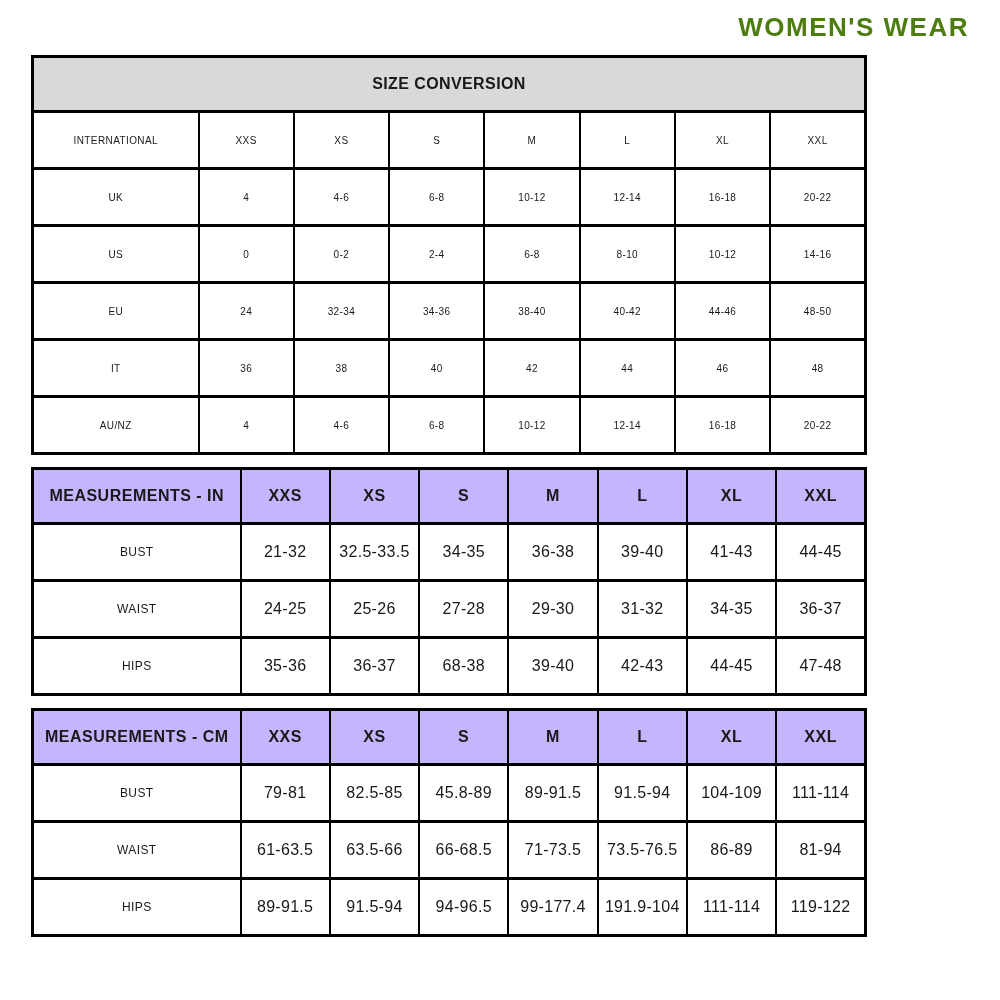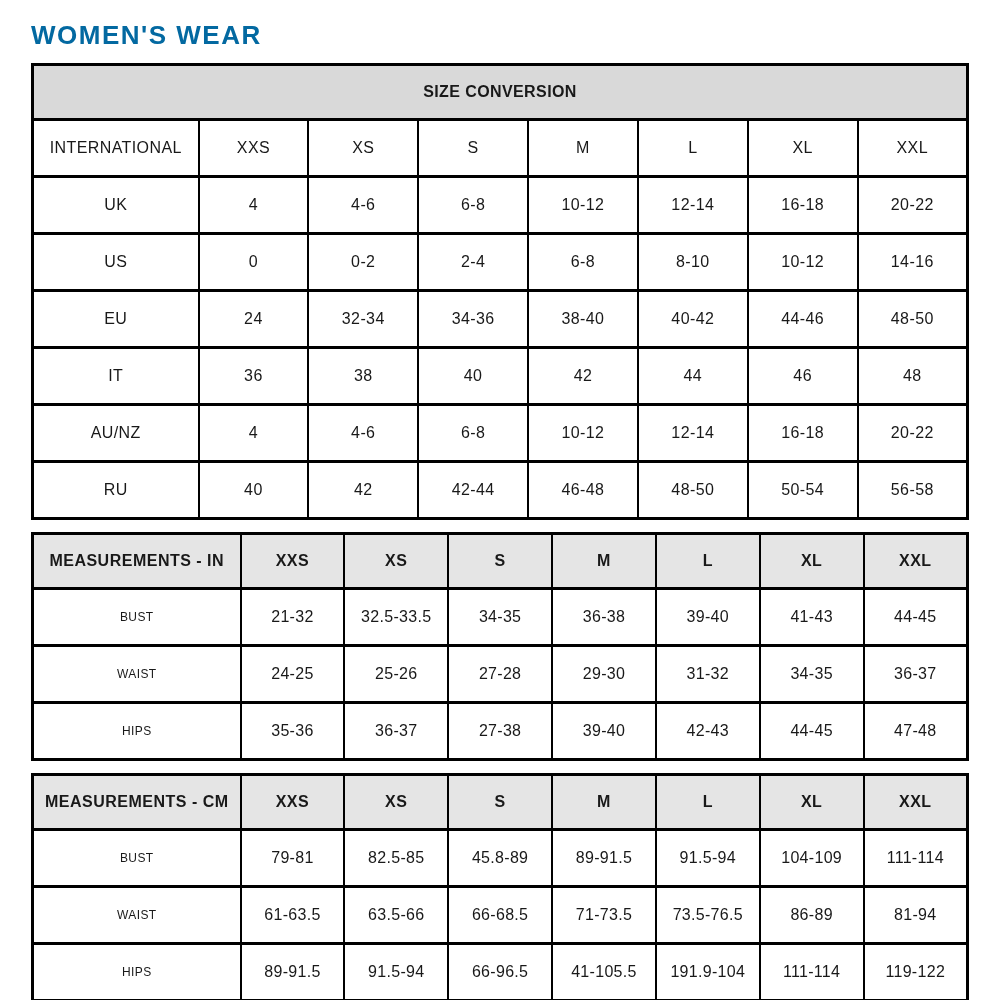--- a/index.html
+++ b/index.html
@@ -11,31 +11,31 @@
     font-family: "Liberation Sans", sans-serif;
     color: #191919;
     -webkit-font-smoothing: antialiased;
   }
   .page {
     width: 938px;
     margin: 0 auto;
     padding-top: 12px;
   }
   .title {
-    margin: 8px 0 12px 0;
-    text-align: left;
+    margin: 0 0 12px 0;
+    text-align: right;
     font-size: 26px;
     font-weight: 700;
     letter-spacing: 1.5px;
-    color: #0369a1;
+    color: #4d7c0f;
   }
   table.tbl {
     border-collapse: collapse;
     table-layout: fixed;
-    width: 938px;
+    width: 836px;
     border: 3px solid #000000;
     margin: 0 0 12px 0;
     padding-left: 29px;
   }
   .tbl td {
     border-left: 2px solid #000000;
     border-right: 2px solid #000000;
     border-top: 3px solid #000000;
     border-bottom: 3px solid #000000;
     text-align: center;
@@ -45,24 +45,24 @@
     white-space: nowrap;
   }
   tr.r { height: 57px; }
   tr.hr { height: 55px; }
   .banner {
     background: #d9d9d9;
     font-weight: 700;
     font-size: 16px;
     letter-spacing: 0.8px;
   }
-  .t1 td { font-size: 16px; letter-spacing: 0.4px; }
+  .t1 td { font-size: 10px; letter-spacing: 0.4px; }
   .t1 td.banner { font-size: 16px; }
   .gray-hdr td {
-    background: #e5e5e5;
+    background: #c4b5fd;
     font-weight: 700;
     font-size: 16px;
     letter-spacing: 0.5px;
   }
   .t2 td.label, .t3 td.label { font-size: 12px; letter-spacing: 0.4px; }
   .t2 td.val, .t3 td.val { font-size: 16px; letter-spacing: 0.3px; }
 </style>
 </head>
 <body>
 
@@ -137,30 +137,20 @@
     </tr>
     <tr class="r">
       <td>AU/NZ</td>
       <td>4</td>
       <td>4-6</td>
       <td>6-8</td>
       <td>10-12</td>
       <td>12-14</td>
       <td>16-18</td>
       <td>20-22</td>
-    </tr>
-    <tr class="r">
-      <td>RU</td>
-      <td>40</td>
-      <td>42</td>
-      <td>42-44</td>
-      <td>46-48</td>
-      <td>48-50</td>
-      <td>50-54</td>
-      <td>56-58</td>
     </tr>
   </tbody>
     </table>
 
   <table class="tbl t2">
     <colgroup>
       <col style="width:208px">
       <col>
         <col>
         <col>
@@ -197,21 +187,21 @@
       <td class="val">27-28</td>
       <td class="val">29-30</td>
       <td class="val">31-32</td>
       <td class="val">34-35</td>
       <td class="val">36-37</td>
     </tr>
     <tr class="r">
       <td class="label">HIPS</td>
       <td class="val">35-36</td>
       <td class="val">36-37</td>
-      <td class="val">27-38</td>
+      <td class="val">68-38</td>
       <td class="val">39-40</td>
       <td class="val">42-43</td>
       <td class="val">44-45</td>
       <td class="val">47-48</td>
     </tr>
   </tbody>
     </table>
 
   <table class="tbl t3">
     <colgroup>
@@ -252,22 +242,22 @@
       <td class="val">66-68.5</td>
       <td class="val">71-73.5</td>
       <td class="val">73.5-76.5</td>
       <td class="val">86-89</td>
       <td class="val">81-94</td>
     </tr>
     <tr class="r">
       <td class="label">HIPS</td>
       <td class="val">89-91.5</td>
       <td class="val">91.5-94</td>
-      <td class="val">66-96.5</td>
-      <td class="val">41-105.5</td>
+      <td class="val">94-96.5</td>
+      <td class="val">99-177.4</td>
       <td class="val">191.9-104</td>
       <td class="val">111-114</td>
       <td class="val">119-122</td>
     </tr>
   </tbody>
     </table>
 
 </div>
 
 </body></html>

